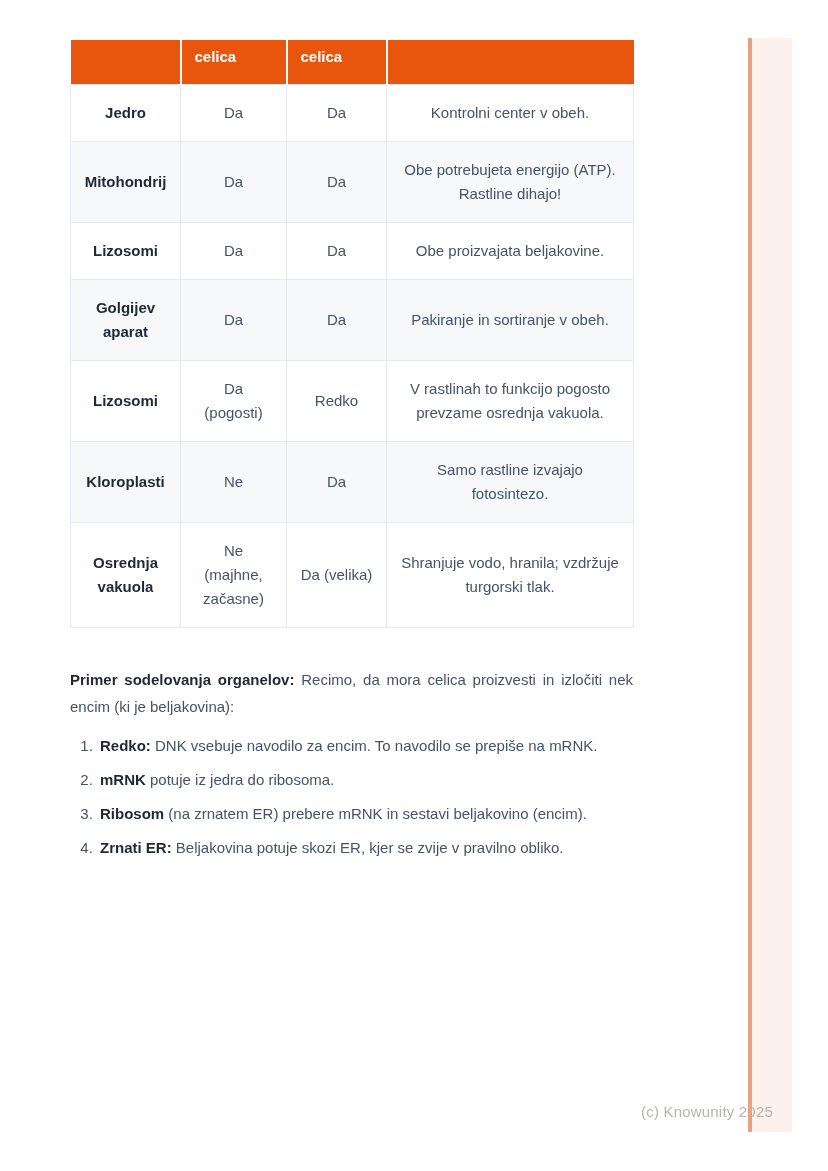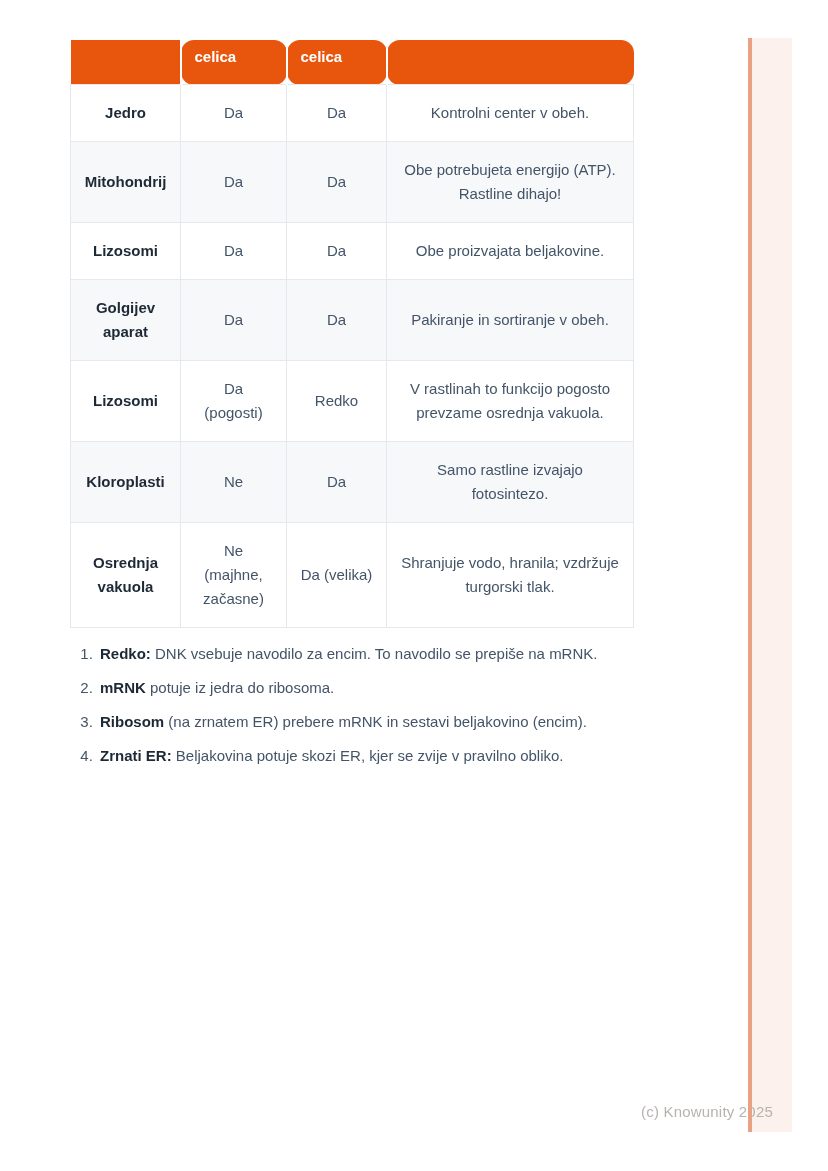--- a/index.html
+++ b/index.html
@@ -14,21 +14,21 @@
 
   table.cmp {
     border-collapse:collapse; table-layout:fixed; width:563px;
     font-size:15px; color:#445468;
   }
   col.c1{width:110px;} col.c2{width:106px;} col.c3{width:100px;} col.c4{width:247px;}
   thead th {
     background:#e8560e; color:#ffffff; font-weight:700; text-align:left;
     vertical-align:top; padding:7px 13px 17px 13px; font-size:15px; line-height:20px;
   }
-  thead th + th { border-left:2px solid #ffffff;border-radius:13px; }
+  thead th + th { border-left:2px solid #ffffff; }
   tbody th, tbody td {
     border:1px solid #e6e8ed; padding:16px 13px; line-height:24px;
     vertical-align:middle; text-align:center; font-weight:400;
   }
   tbody th.organel { font-weight:700; color:#1e2936; }
   tbody tr:nth-child(even) { background:#f7f8fa; }
   .italic { }
 
   .paragraph {
     margin-top:38px; font-size:15px; line-height:27px;
@@ -138,20 +138,23 @@
         <td>Ne (majhne, začasne)</td>
         <td>Da (velika)</td>
         <td>
           <div>Shranjuje vodo, hranila; vzdržuje turgorski tlak.</div>
           <div class="italic"></div>
         </td>
       </tr>
     </tbody>
   </table>
 
+  <p class="paragraph">
+    <span class="bold">Primer sodelovanja organelov:</span><span> Recimo, da mora celica proizvesti in izločiti nek encim (ki je beljakovina):</span>
+  </p>
 
   <ol class="steps">
     <li><span class="bold">Redko:</span><span> DNK vsebuje navodilo za encim. To navodilo se prepiše na mRNK.</span></li>
     <li><span class="bold">mRNK</span><span> potuje iz jedra do ribosoma.</span></li>
     <li><span class="bold">Ribosom</span><span> (na zrnatem ER) prebere mRNK in sestavi beljakovino (encim).</span></li>
     <li><span class="bold">Zrnati ER:</span><span> Beljakovina potuje skozi ER, kjer se zvije v pravilno obliko.</span></li>
   </ol>
 
 </div>
 

